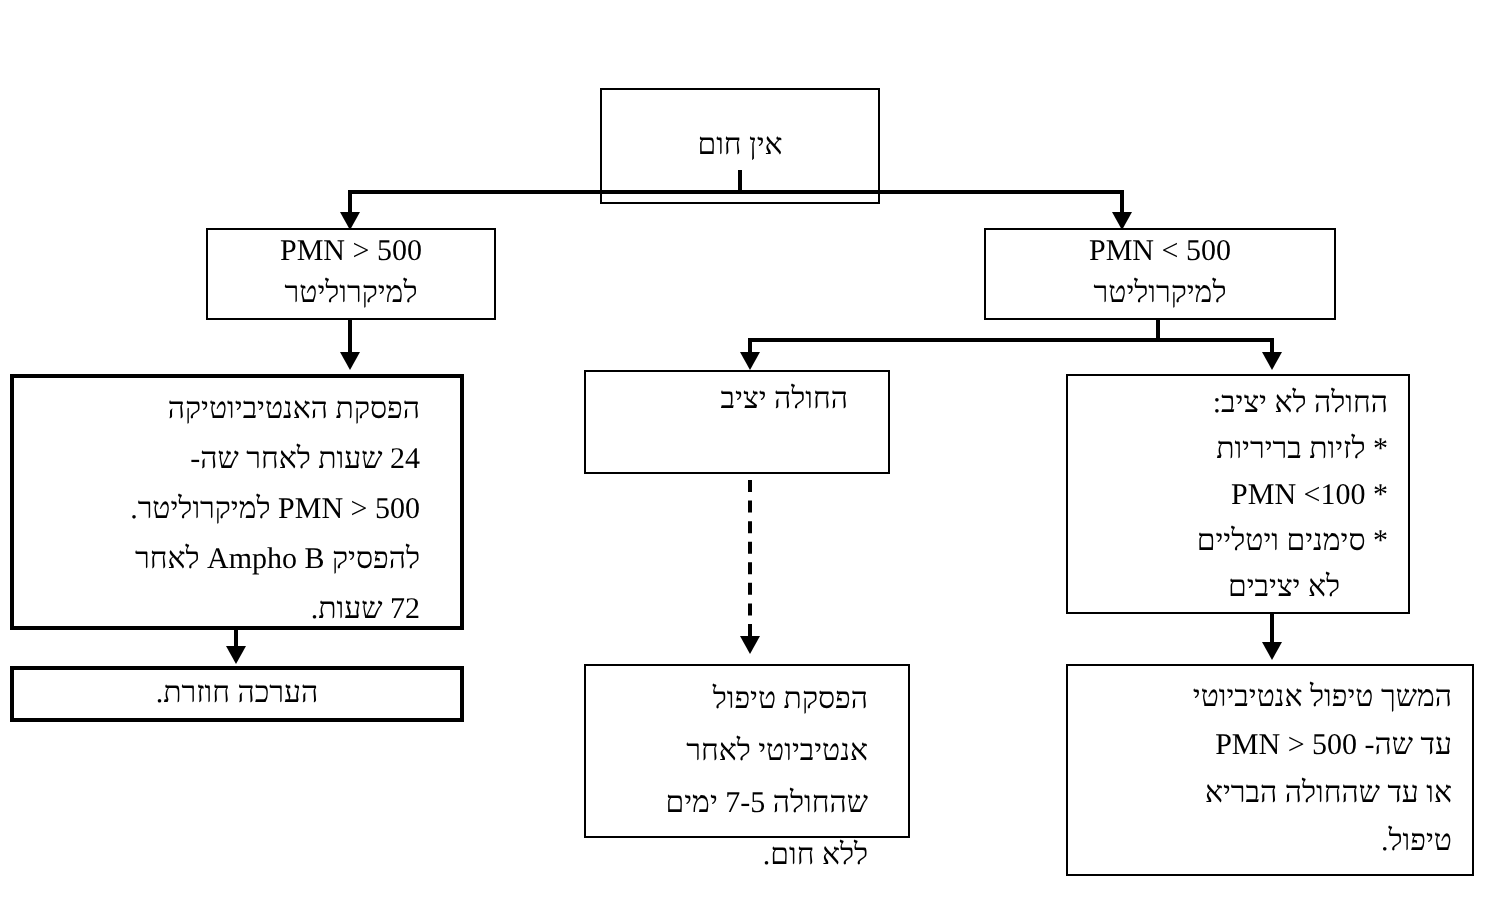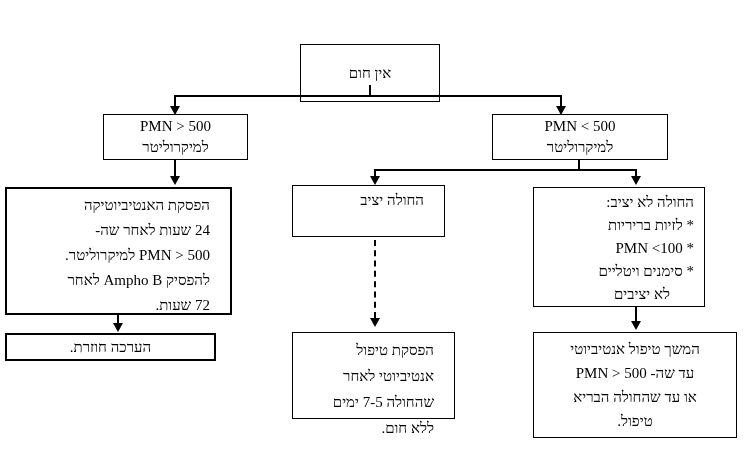--- a/index.html
+++ b/index.html
@@ -77,31 +77,31 @@
 
   <div class="conn" style="left:117px;top:315px;width:2px;height:9px;"></div>
   <div class="arrowhead" style="left:113px;top:323px;"></div>
 
   <div class="conn dashed" style="left:374px;top:240px;height:78px;"></div>
   <div class="arrowhead" style="left:370px;top:318px;"></div>
 
   <div class="conn" style="left:635px;top:307px;width:2px;height:15px;"></div>
   <div class="arrowhead" style="left:631px;top:321px;"></div>
 
-  <div class="node thick al-center vcenter" style="left:5px;top:333px;width:211px;height:28px;">
+  <div class="node thick al-center vcenter" style="left:5px;top:333px;width:227px;height:28px;">
     <div class="tline">הערכה חוזרת.</div>
   </div>
 
   <div class="node al-right" style="left:292px;top:332px;width:163px;height:87px;line-height:26px;padding-top:4px;">
     <div class="tline">הפסקת טיפול</div>
     <div class="tline">אנטיביוטי לאחר</div>
     <div class="tline">שהחולה 7-5 ימים</div>
     <div class="tline">ללא חום.</div>
   </div>
 
-  <div class="node al-right" style="left:533px;top:332px;width:204px;height:106px;line-height:24px;padding:4px 10px;text-align:center;">
+  <div class="node al-right" style="left:533px;top:332px;width:204px;height:106px;line-height:24px;padding:4px 10px;">
     <div class="tline">המשך טיפול אנטיביוטי</div>
     <div class="tline">עד שה- PMN &gt; 500</div>
     <div class="tline">או עד שהחולה הבריא</div>
     <div class="tline">טיפול.</div>
   </div>
 
 </div>
 
 </body></html>

